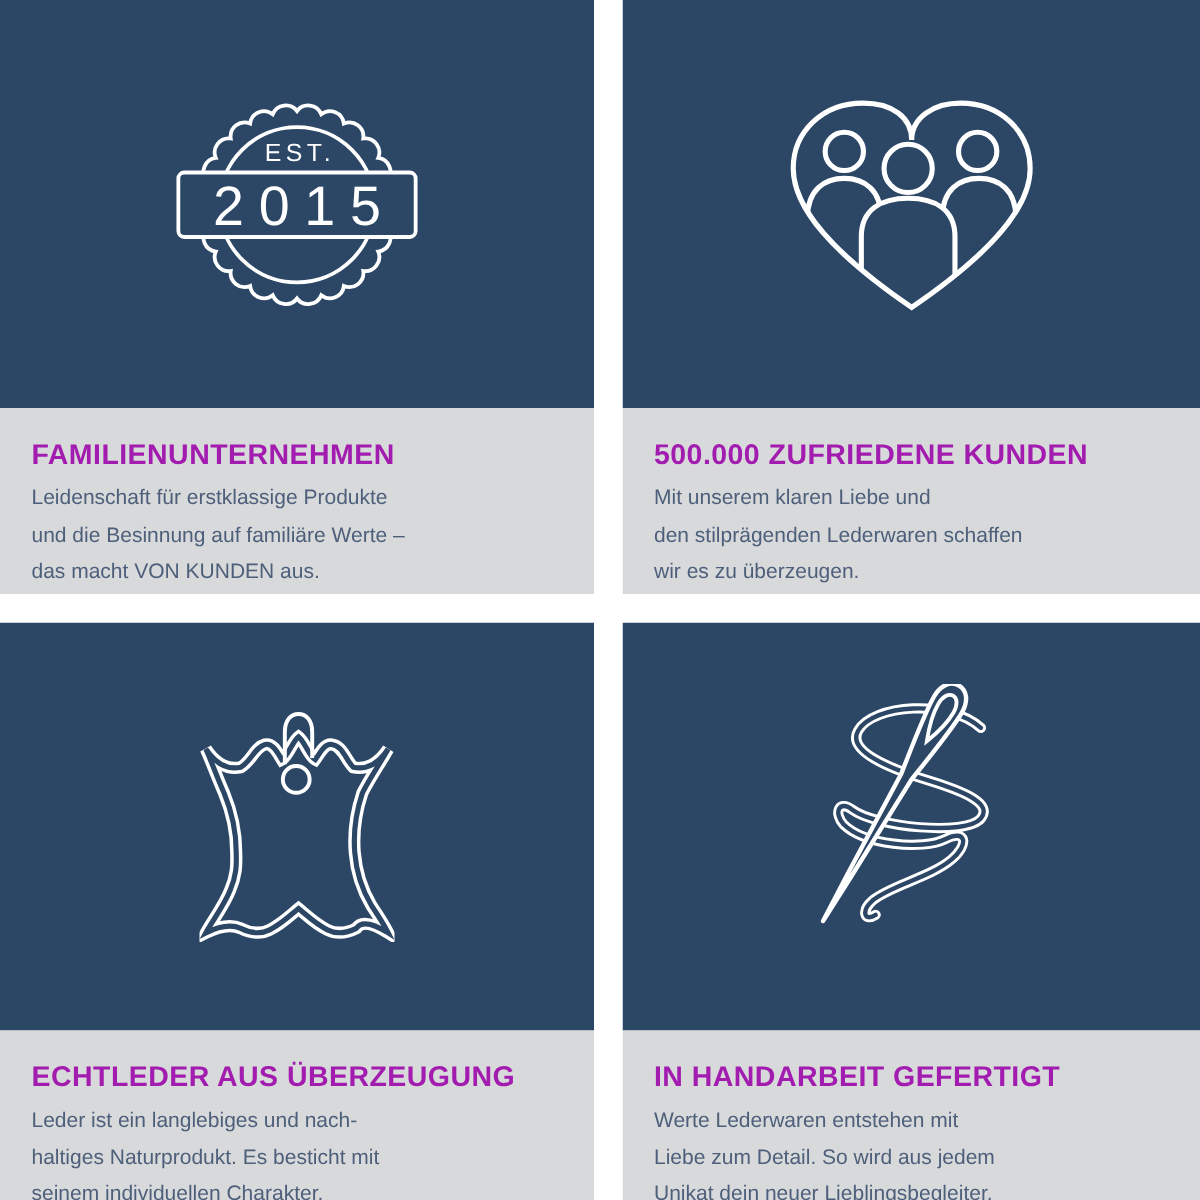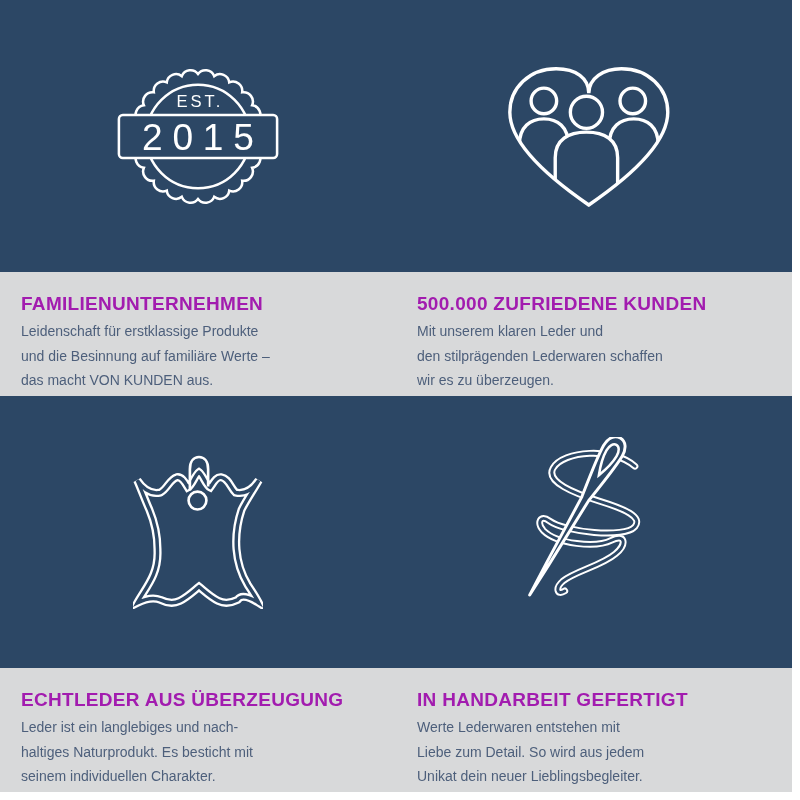--- a/index.html
+++ b/index.html
@@ -2,21 +2,21 @@
 <html><head>
 <meta charset="utf-8">
 <style>
   html,body{margin:0;padding:0;background:#ffffff;}
   body{width:800px;height:800px;font-family:"Liberation Sans",sans-serif;}
   .grid{
     width:732px;height:800px;
     display:grid;
     grid-template-columns:396px 396px;
     grid-template-rows:396px 396px;
-    gap:0;
+    gap:19px;
     background:#ffffff;
   }
   .panel{display:flex;flex-direction:column;overflow:hidden;}
   .icon-box{
     height:272px;
     background:#2c4765;
     display:flex;align-items:center;justify-content:center;
     overflow:hidden;
   }
   .text-box{
@@ -84,21 +84,21 @@
           <path d="M111 152 V85 C111 65 123 57 137 57 C151 57 163 65 163 85 V152 Z"></path>
           <circle cx="136" cy="38" r="13.5"></circle>
           <path d="M54 152 V98 C54 79 68 71 87 71 C106 71 120 79 120 98 V152 Z"></path>
           <circle cx="87" cy="50" r="17"></circle>
         </g>
         <path d="M89.5 30 C89.5 14 76 4 55 4 C27 4 6 24 6 50 C6 78 34 110 89.5 148 C145 110 173 78 173 50 C173 24 152 4 124 4 C105 4 89.5 14 89.5 30 Z" fill="none" stroke="#ffffff" stroke-width="3.6"></path>
       </svg>
     </div>
     <div class="text-box">
       <h2 class="heading">500.000 ZUFRIEDENE KUNDEN</h2>
-      <div class="line">Mit unserem klaren Leder und</div>
+      <div class="line">Mit unserem klaren Liebe und</div>
       <div class="line">den stilprägenden Lederwaren schaffen</div>
       <div class="line">wir es zu überzeugen.</div>
     </div>
   </div>
 
   <div class="panel">
     <div class="icon-box">
       <svg width="130" height="154" viewBox="0 0 128 152">
         <g fill="none">
           <path id="hideShape" d="M4 25 C10 34 18 39 27 37 C34 33 36 24 43 22 C48 21 51 27 54 32 C58 30 61 20 65 17 C69 20 72 30 76 32 C79 28 82 21 87 22 C94 23 96 32 101 37 C110 39 118 34 124 25 C119 34 112 44 107 54 C103 66 101 80 102 93 C103 106 107 118 113 128 C117 134 121 140 124 146 C116 141 107 137 103 143 C97 146 90 147 84 144 C76 140 70 134 65 130 C60 134 54 140 46 144 C40 147 33 146 27 143 C20 140 12 142 4 146 C9 137 16 128 20 118 C25 106 24 99 24 93 C24 80 21 66 16 54 C12 45 8 34 4 25 Z" stroke="#ffffff" stroke-width="8"></path>

